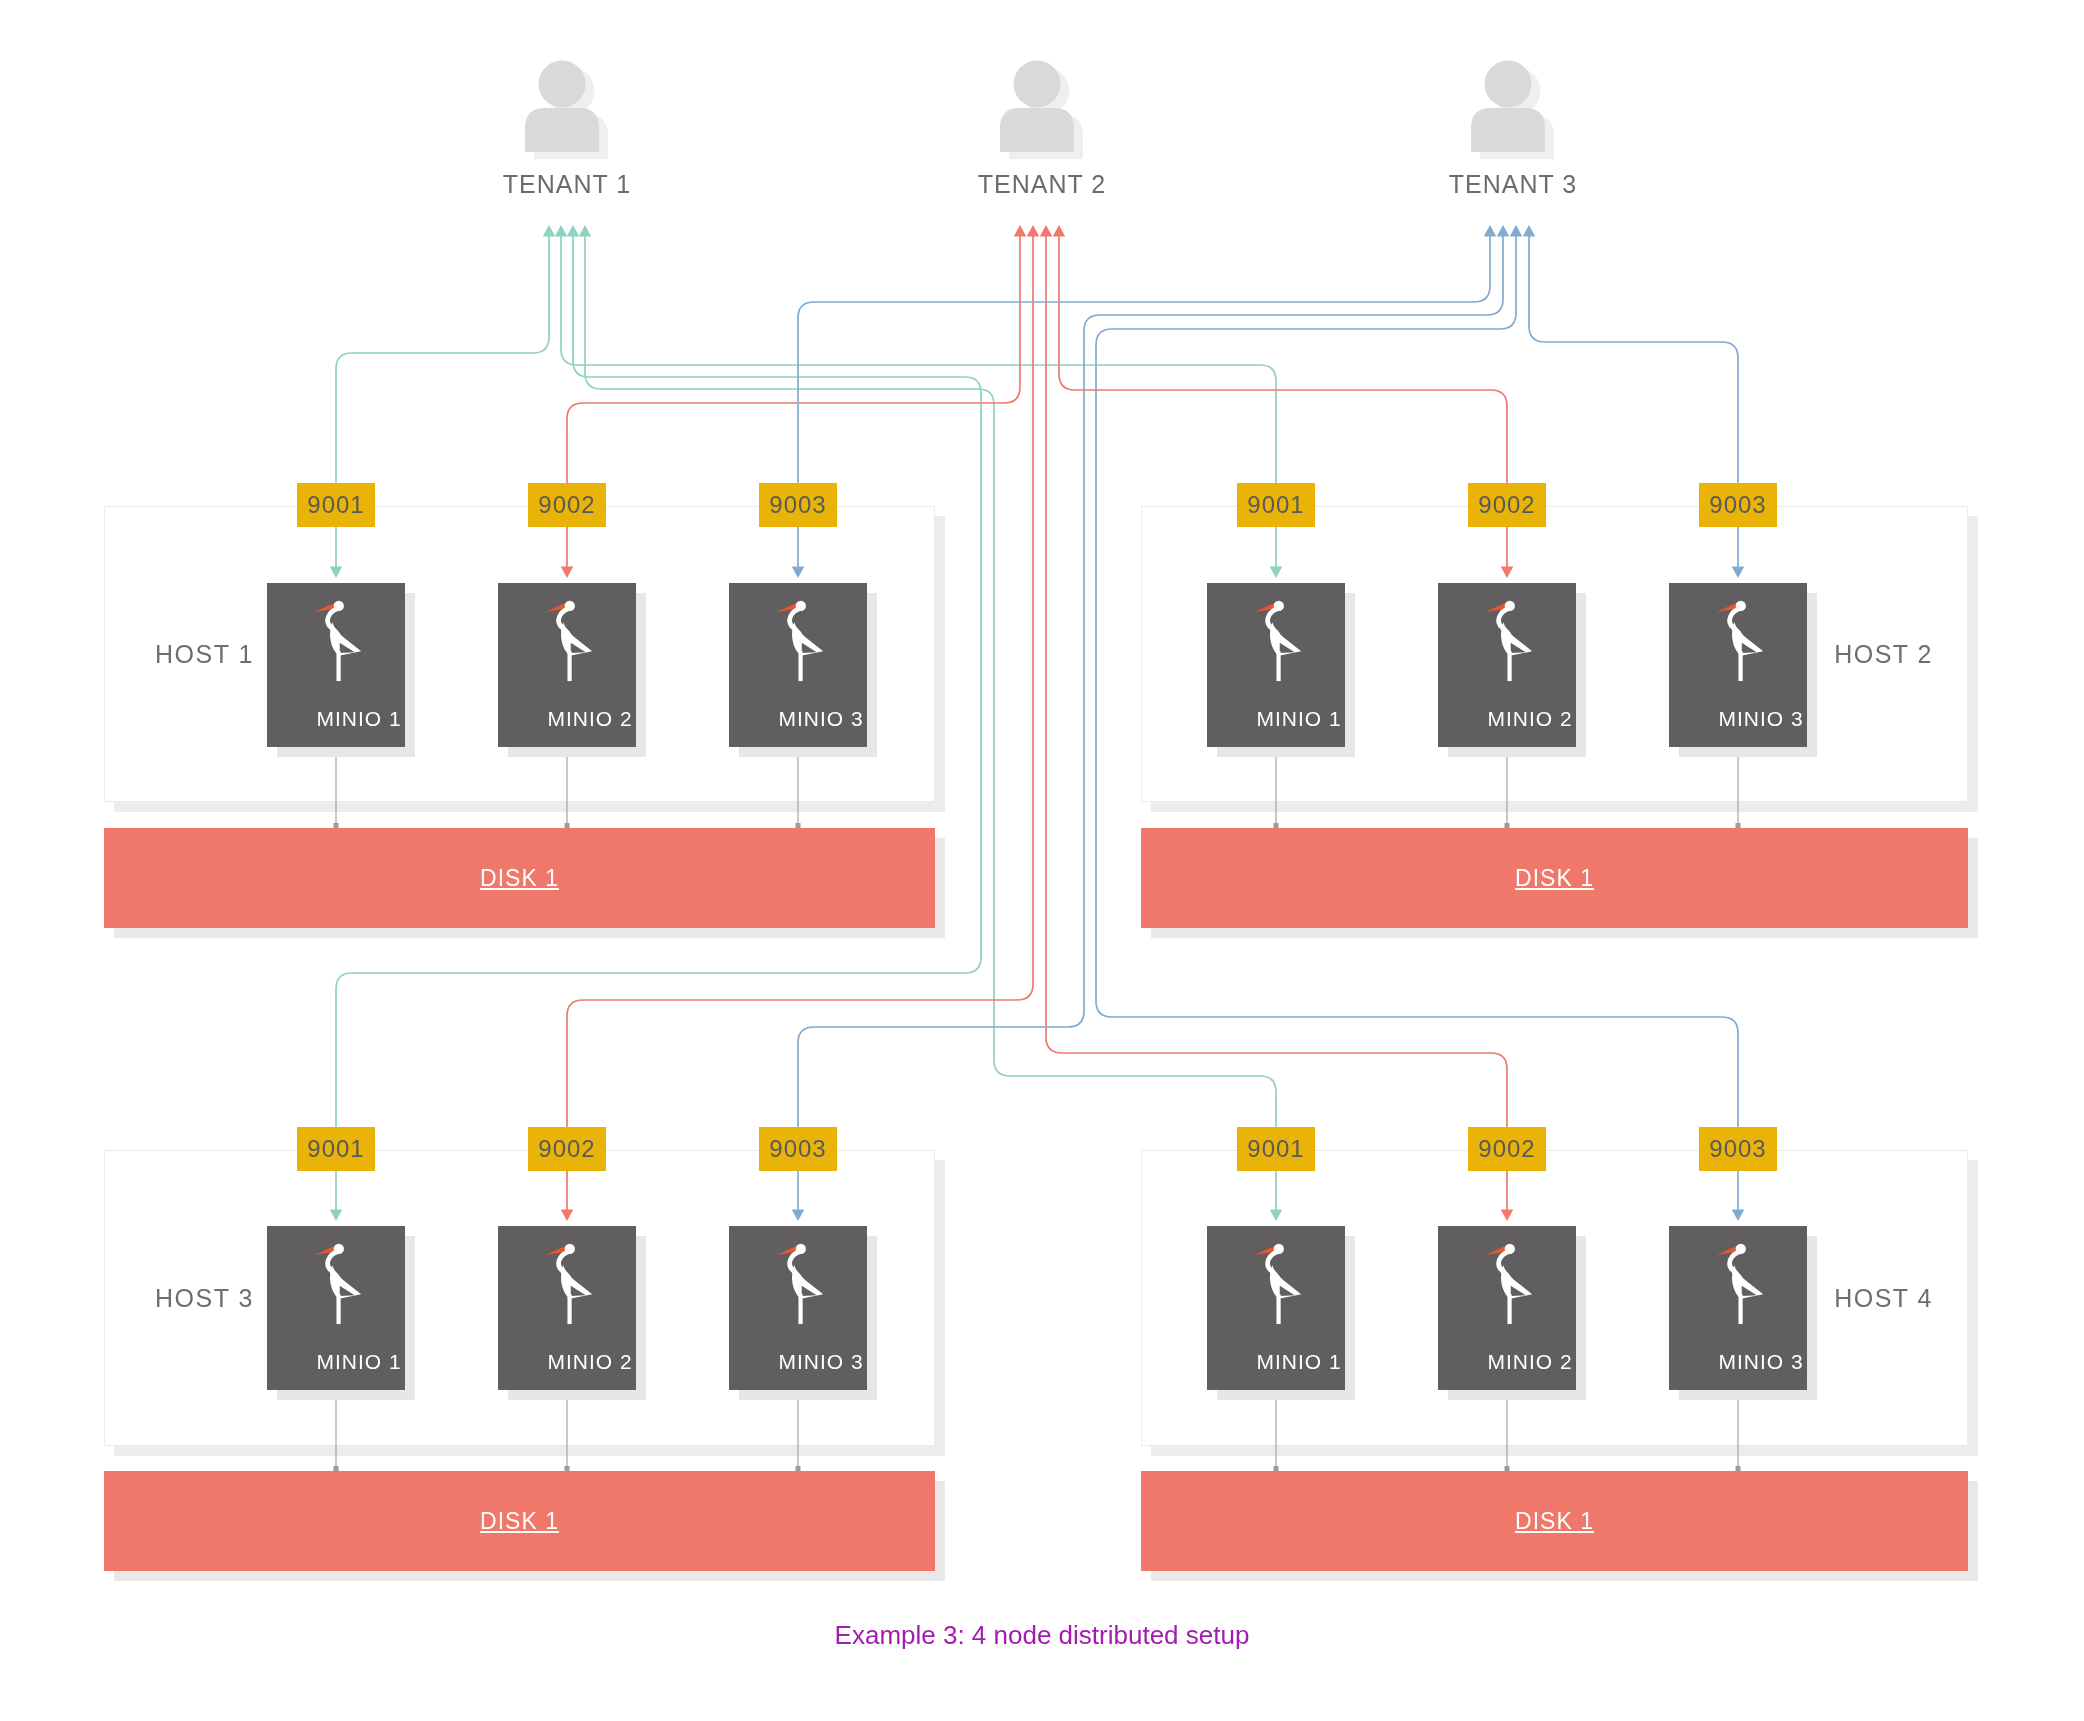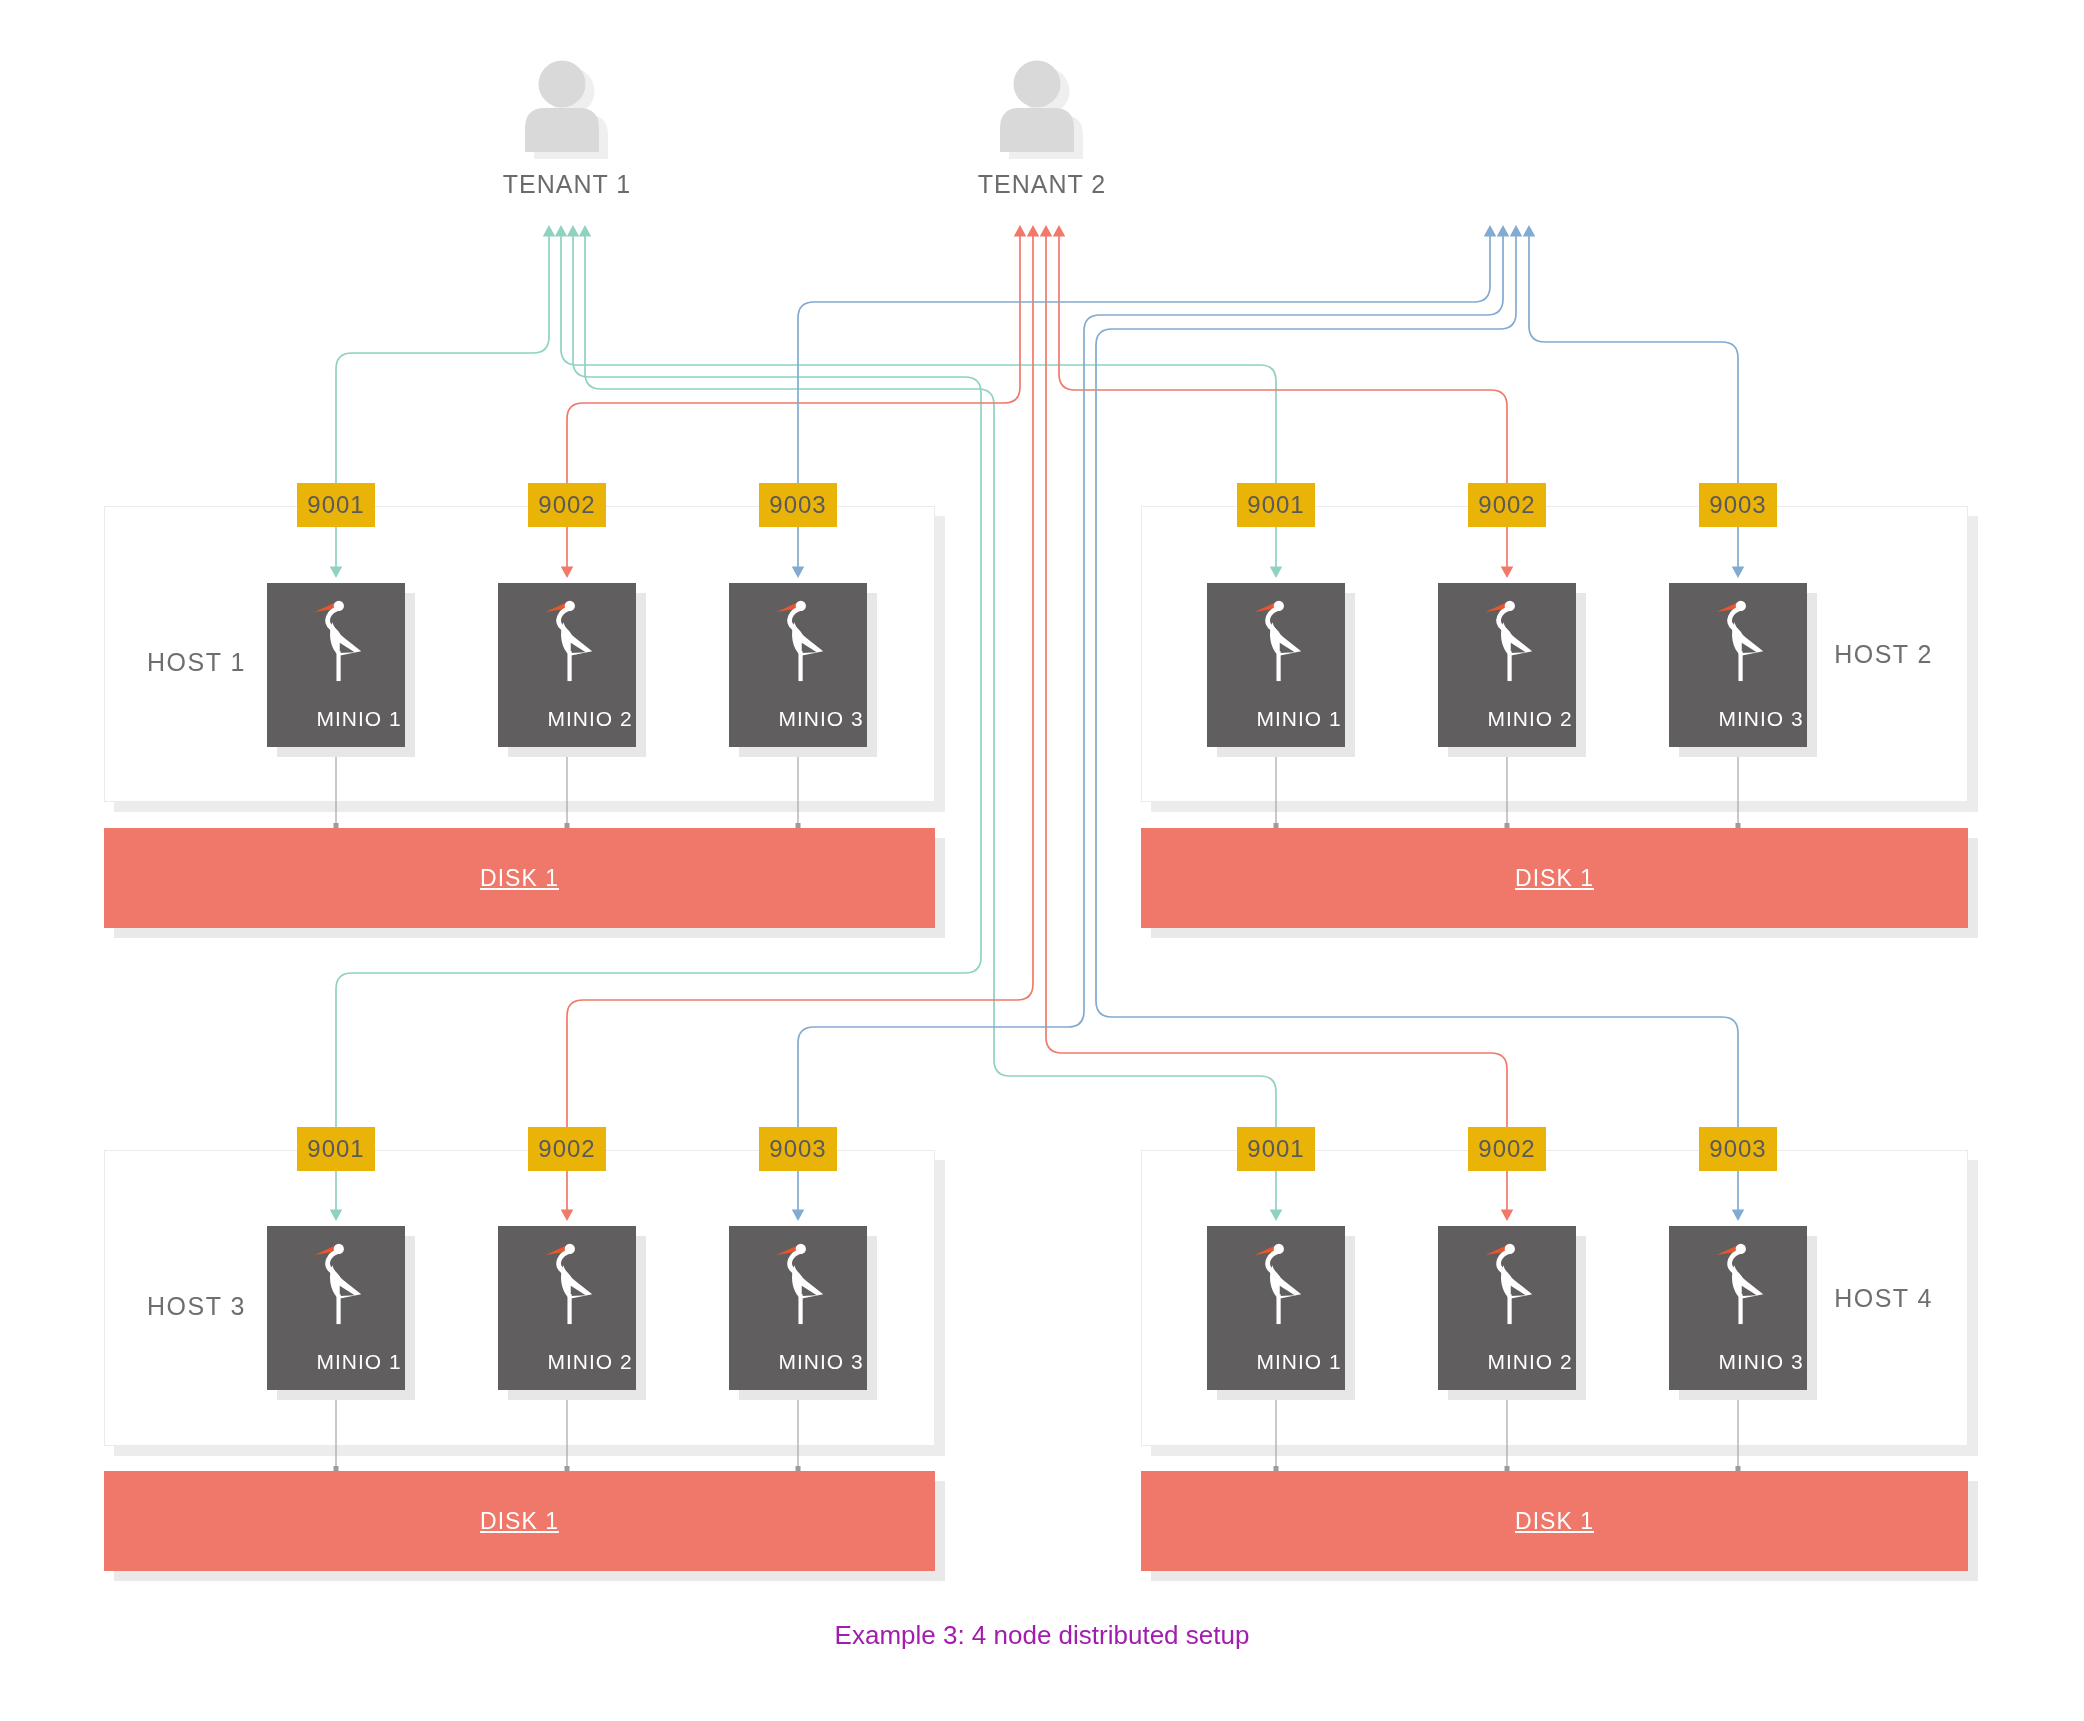--- a/index.html
+++ b/index.html
@@ -2,21 +2,21 @@
 <html><head>
 <meta charset="utf-8">
 <style>
   html,body{margin:0;padding:0;background:#fff;font-family:"Liberation Sans",sans-serif;}
   #stage{position:relative;width:2084px;height:1721px;background:#fff;overflow:hidden;}
   #wires{position:absolute;left:0;top:0;z-index:2;}
   .host{position:absolute;width:831px;height:296px;background:#fff;border:1.5px solid #ebebeb;
         box-shadow:10px 10px 0 0 #ececec;z-index:1;box-sizing:border-box;}
   .host-label{position:absolute;top:50%;transform:translateY(-50%);font-size:25px;color:#6e6e6e;
         letter-spacing:1.5px;white-space:nowrap;}
-  .host-label.left{left:42px;margin-top:8px;} .host-label.right{right:34px;}
+  .host-label.left{left:50px;} .host-label.right{right:34px;}
   .port{position:absolute;width:78px;height:44px;line-height:44px;text-align:center;background:#eab308;
         color:#5a5a5a;font-size:24px;letter-spacing:1px;z-index:4;}
   .minio{position:absolute;width:138px;height:164px;background:#605e5e;z-index:3;
         box-shadow:10px 10px 0 0 #e7e7e7;}
   .minio-label{position:absolute;bottom:16px;left:0;width:100%;text-align:center;color:#fff;
         font-size:21px;letter-spacing:1px;margin-left:23px;}
   .minio-logo{position:absolute;left:50%;top:14px;transform:translateX(-50%);}
   .disk{position:absolute;height:100px;line-height:100px;text-align:center;color:#fff;font-size:23px;
         letter-spacing:1px;z-index:3;box-shadow:10px 10px 0 0 #e9e9e9;text-decoration:underline;}
   .tenant{position:absolute;width:160px;text-align:center;z-index:3;}
@@ -262,13 +262,23 @@
     <div class="tenant" style="left: 962px; top: 60px;"><svg width="86" height="106" viewBox="0 0 86 106">
     <g fill="#efefef" transform="translate(9,7)">
       <circle cx="38" cy="24" r="23.5"></circle>
       <path d="M1,92 V68 Q1,48 21,48 H55 Q75,48 75,68 V92 Z"></path>
     </g>
     <g fill="#d9d9d9">
       <circle cx="38" cy="24" r="23.5"></circle>
       <path d="M1,92 V68 Q1,48 21,48 H55 Q75,48 75,68 V92 Z"></path>
     </g>
   </svg><div class="tenant-label">TENANT 2</div></div>
+    <div class="tenant" style="left: 1433px; top: 60px;"><svg width="86" height="106" viewBox="0 0 86 106">
+    <g fill="#efefef" transform="translate(9,7)">
+      <circle cx="38" cy="24" r="23.5"></circle>
+      <path d="M1,92 V68 Q1,48 21,48 H55 Q75,48 75,68 V92 Z"></path>
+    </g>
+    <g fill="#d9d9d9">
+      <circle cx="38" cy="24" r="23.5"></circle>
+      <path d="M1,92 V68 Q1,48 21,48 H55 Q75,48 75,68 V92 Z"></path>
+    </g>
+  </svg><div class="tenant-label">TENANT 3</div></div>
   </div>
 
 </body></html>

